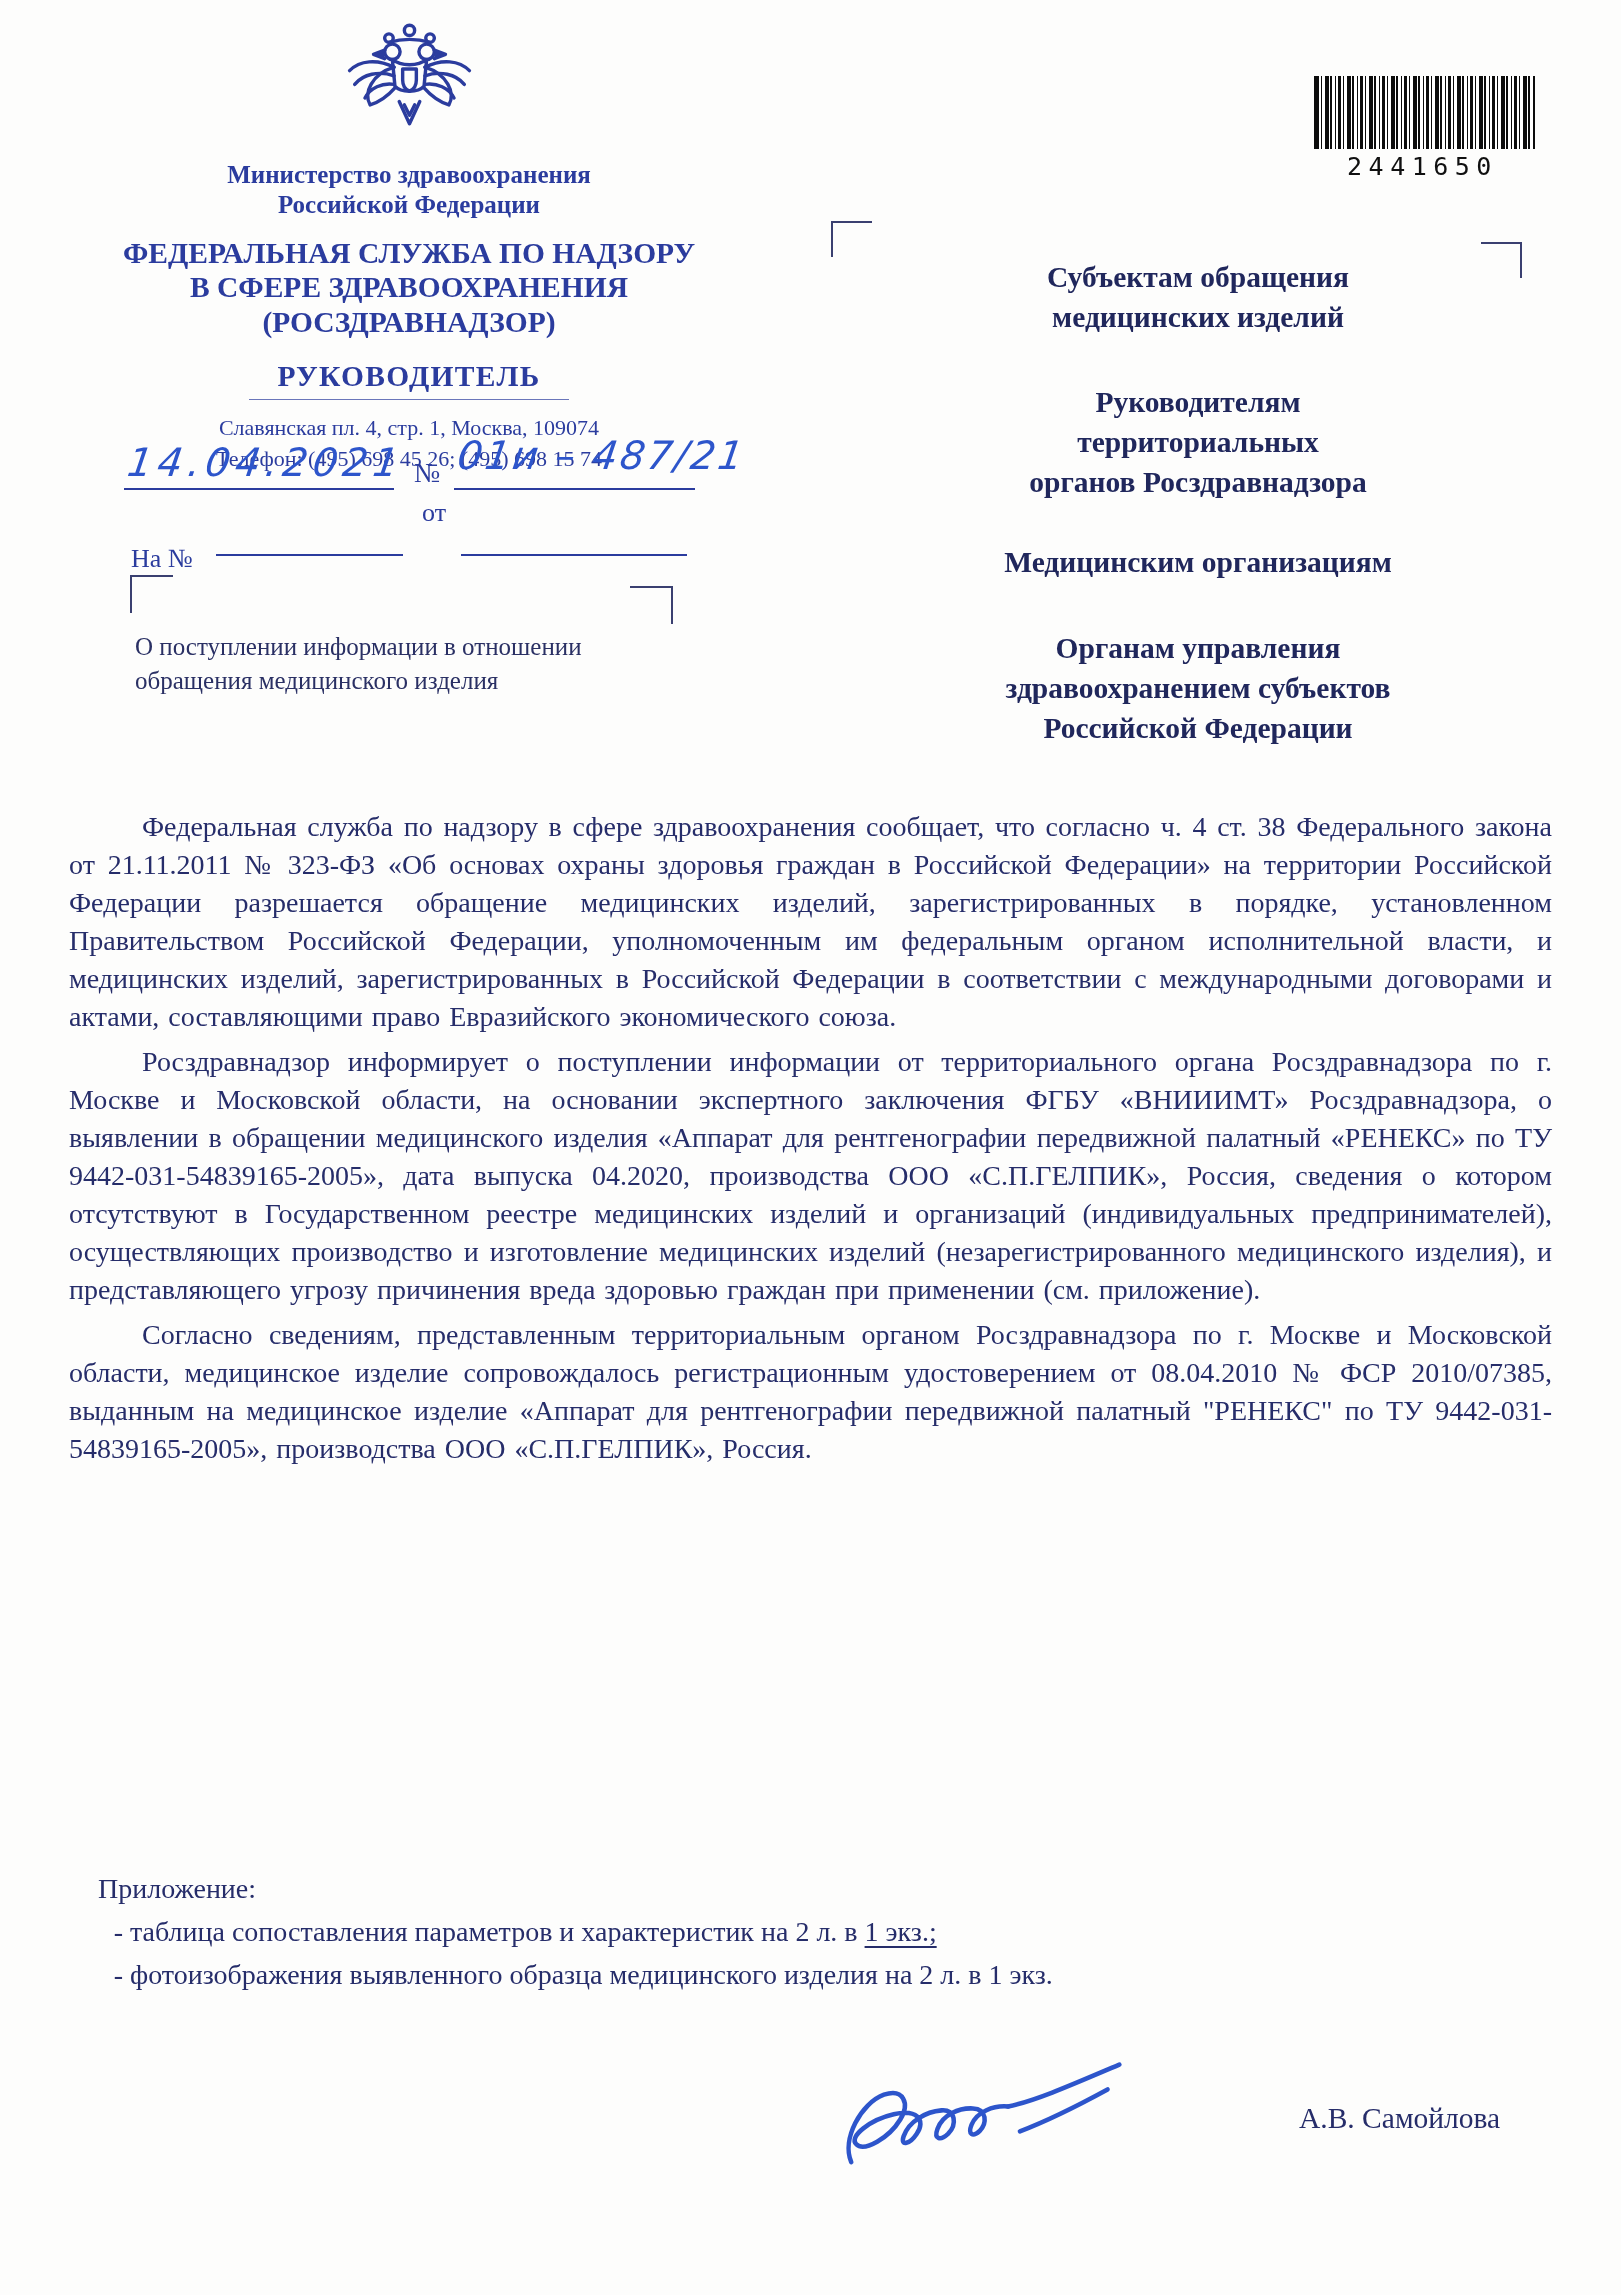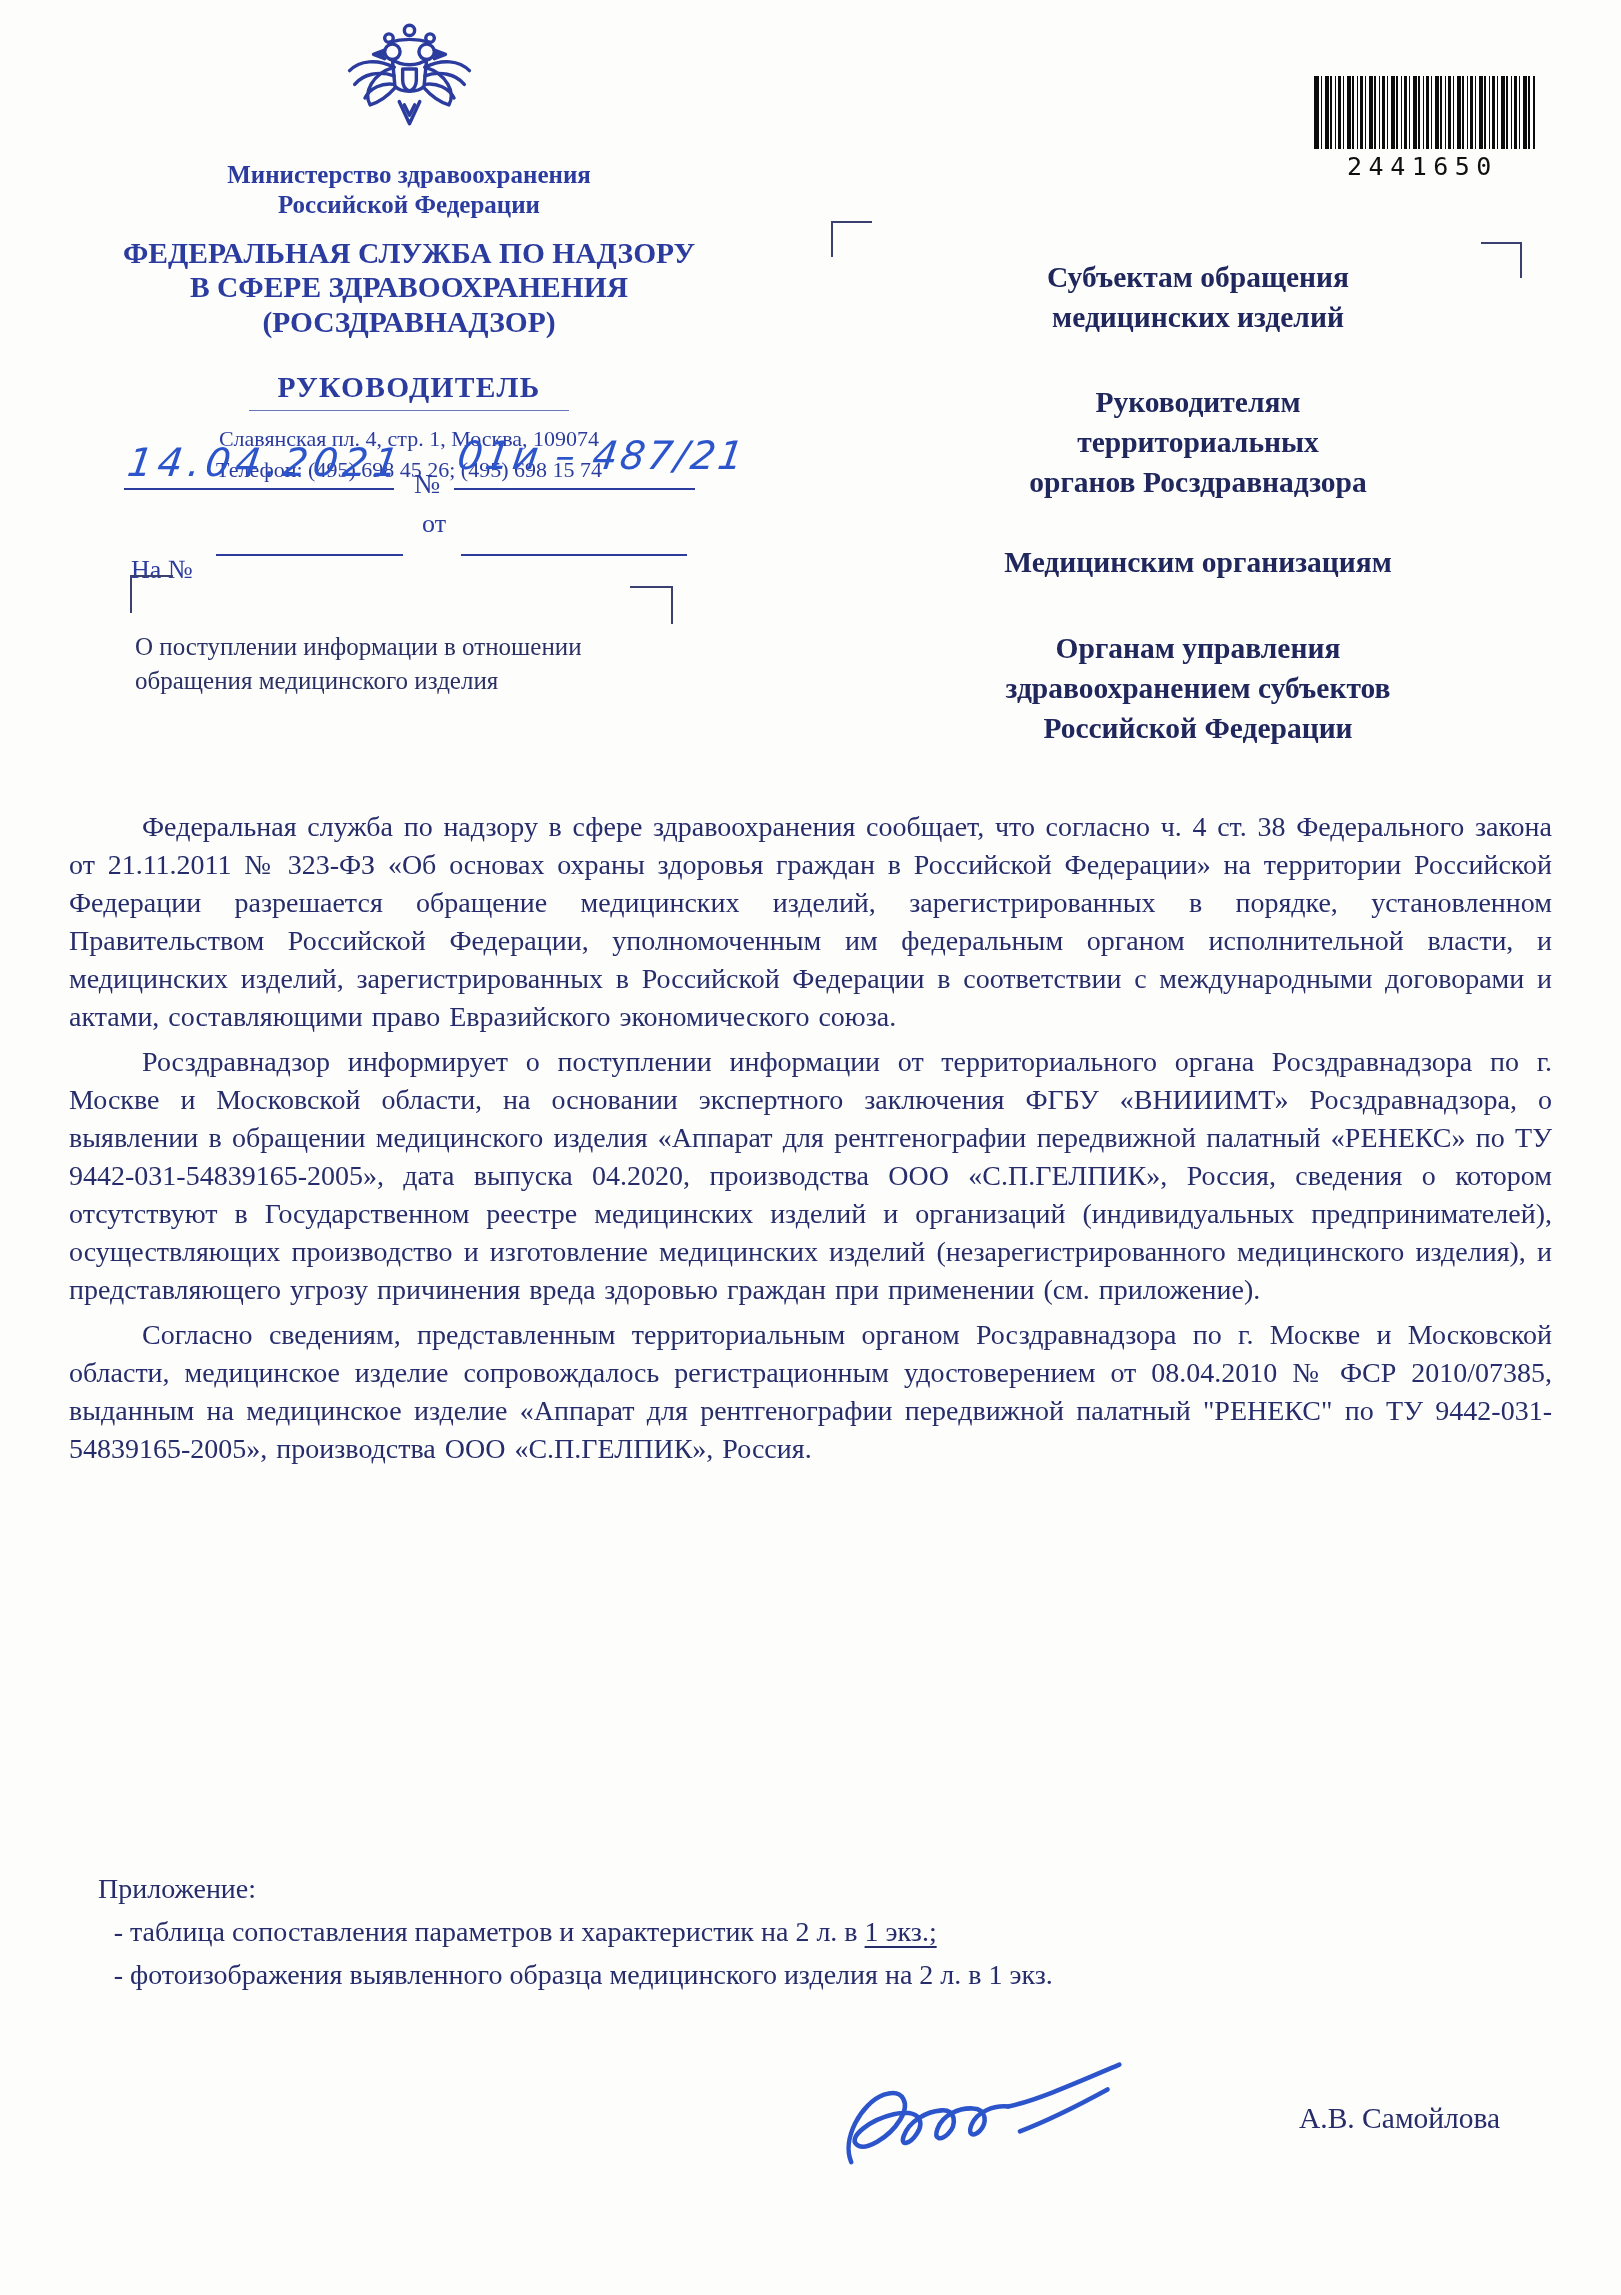--- a/index.html
+++ b/index.html
@@ -5,21 +5,21 @@
   html,body{margin:0;padding:0;background:#ffffff;}
   .page{
     position:relative;
     width:1622px;height:2295px;
     background:#fefefdf5;
     background-color:#fdfdfc;
     font-family:"Liberation Serif","DejaVu Serif",serif;
     color:#262d6a;
     overflow:hidden;
   }
-  .blue{color:#2b3c9e;margin-top:11px;}
+  .blue{color:#2b3c9e;}
   .prelines{white-space:pre-line;}
 
   
   .letterhead{position:absolute;left:98px;top:18.3px;width:622px;text-align:center;}
   .coat{height:139px;display:flex;justify-content:center;align-items:flex-start;}
   .ministry{margin-top:2.6px;font-size:25px;font-weight:bold;line-height:1.2;}
   .service{margin-top:15.7px;font-size:29.5px;font-weight:bold;line-height:1.18;}
   .role-wrap{margin-top:19.6px;}
   .role{display:inline-block;font-size:29.5px;font-weight:bold;letter-spacing:1.3px;
         border-bottom:1.3px solid rgba(43,60,158,.7);padding:0 29px 6.5px;}

